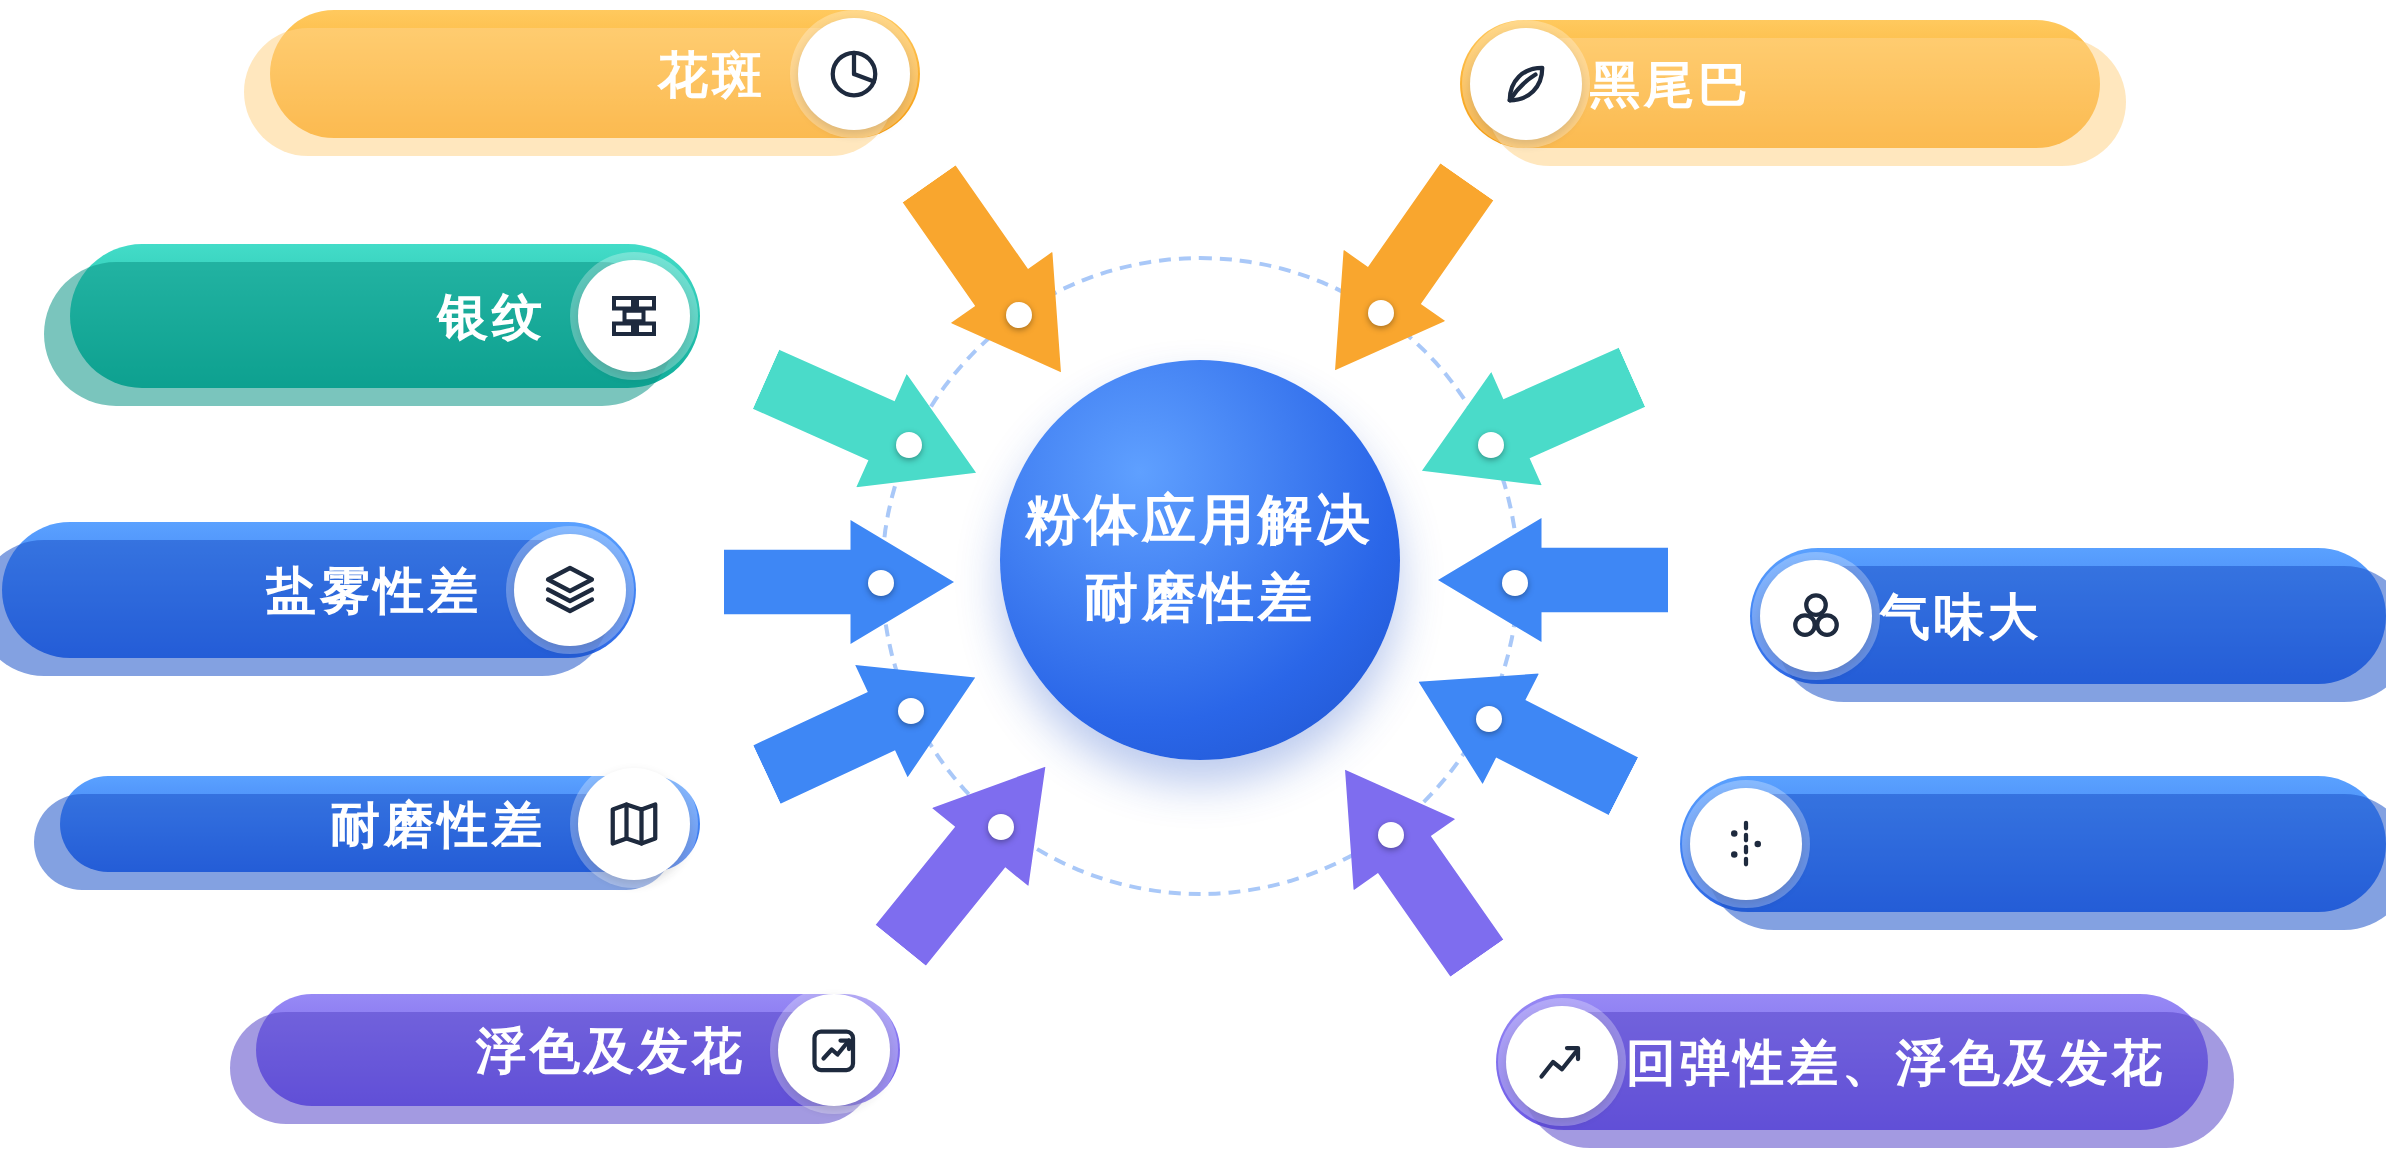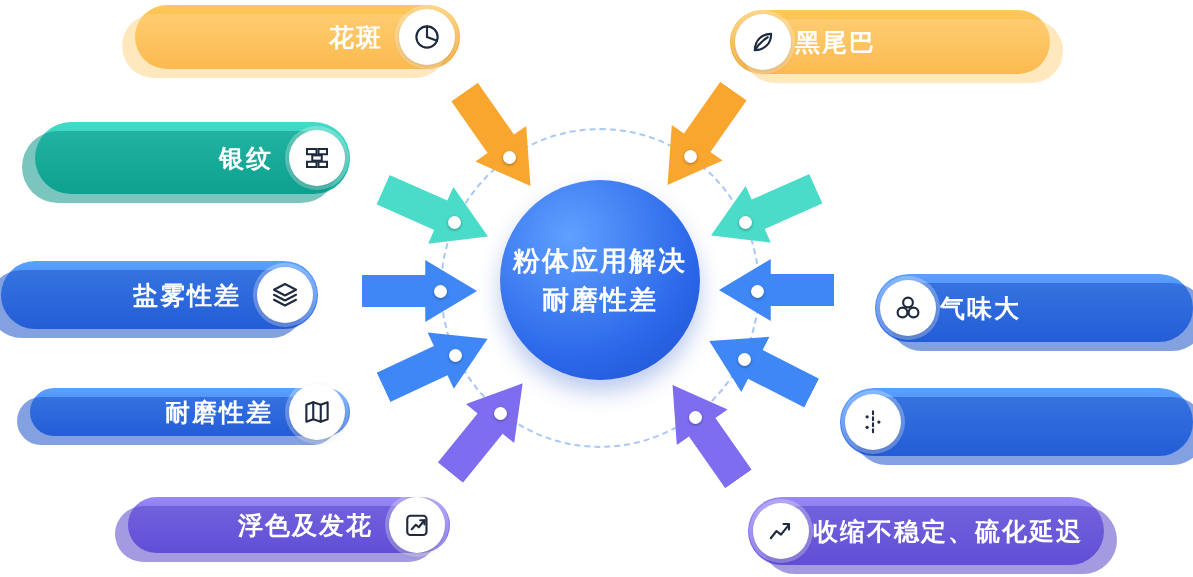--- a/index.html
+++ b/index.html
@@ -244,16 +244,16 @@
     </span>
   </div>
 
   <div class="pill side-right theme-purple" style="left:748px;top:497px;width:356px;height:68px">
     <span class="icon-circle">
       <svg viewBox="0 0 24 24" width="30" height="30" fill="none" stroke="#1e2a3e" stroke-width="1.7" stroke-linecap="round" stroke-linejoin="round">
           <path d="M3.8 17.8l4.6-5.8 3.6 2.9 6.4-8"></path>
           <path d="M14 6.4h4.4v4.4"></path>
         </svg>
     </span>
-    <span class="pill-label">收缩不稳定、硫化延迟</span>
+    <span class="pill-label">回弹性差、浮色及发花</span>
   </div>
 
 </div>
 
 </body></html>

